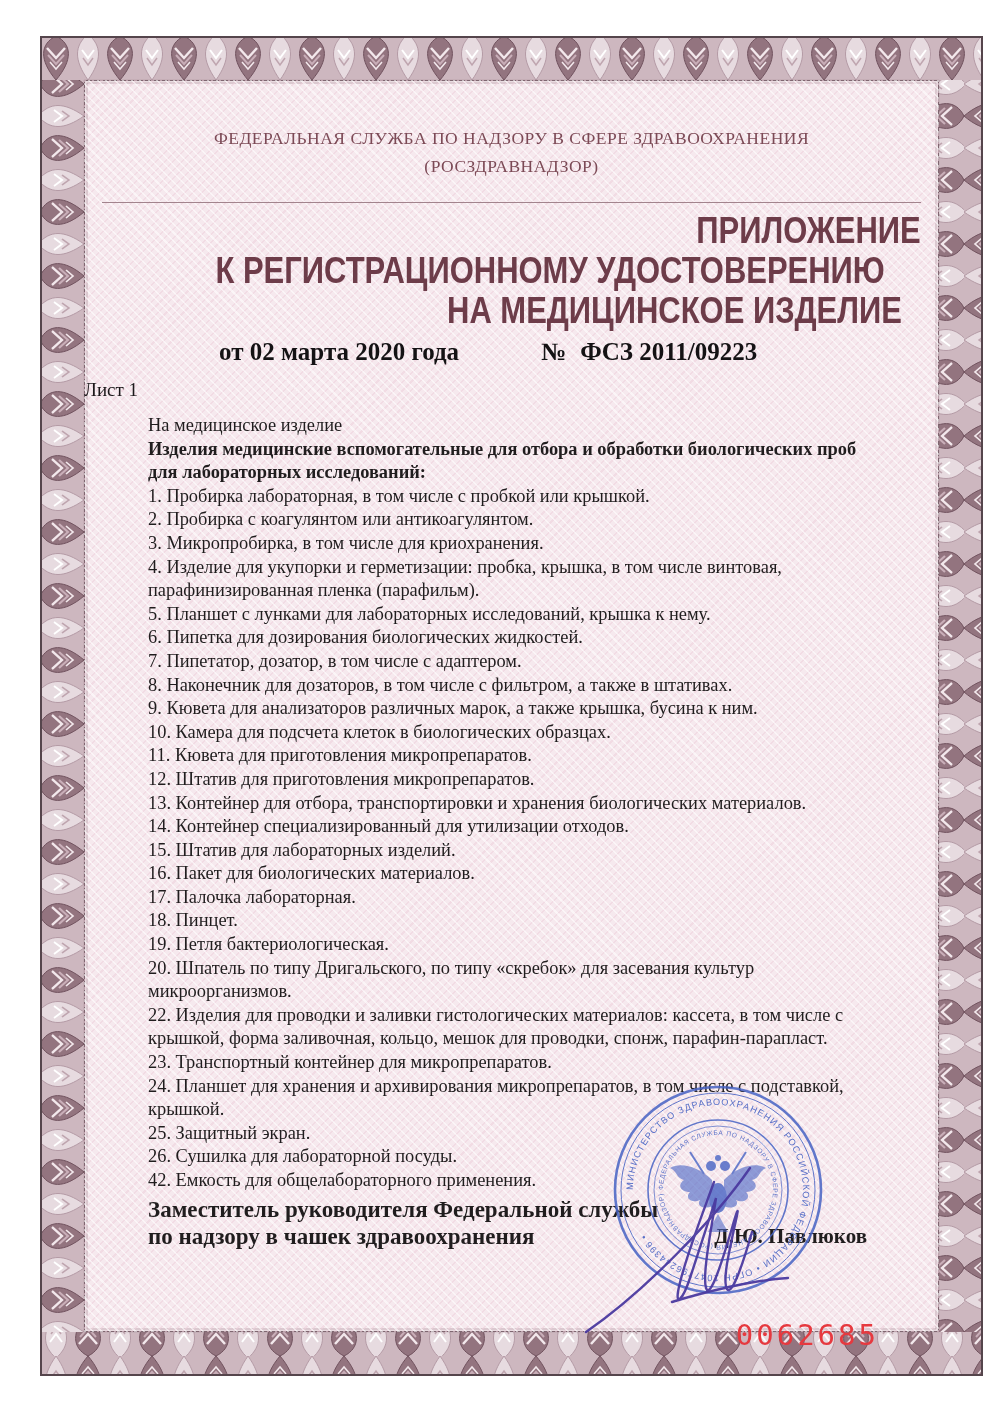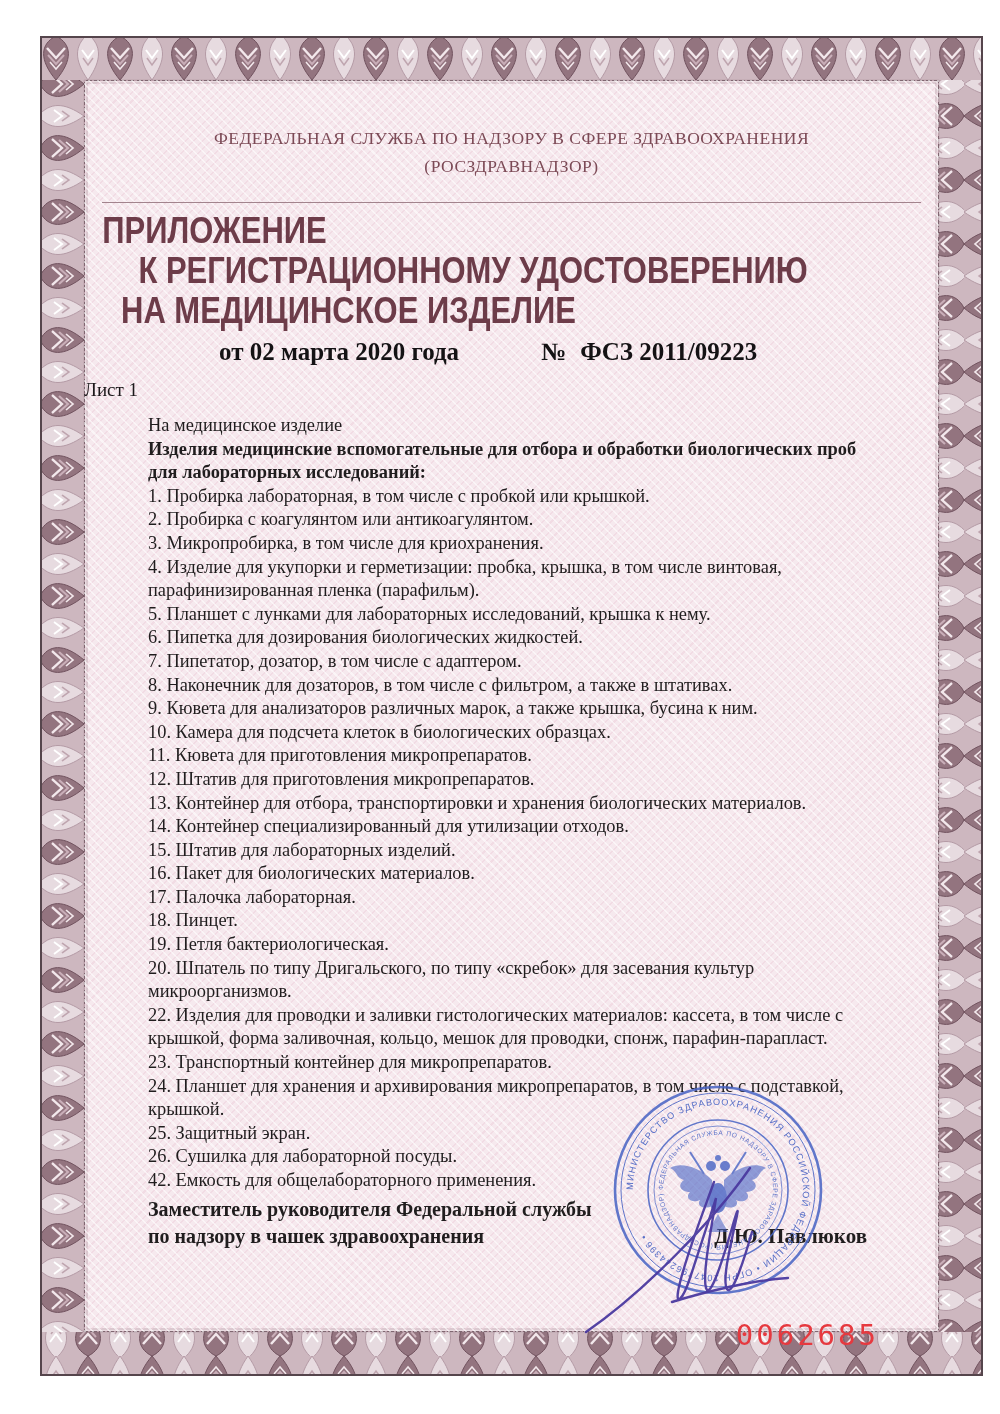--- a/index.html
+++ b/index.html
@@ -28,21 +28,21 @@
     color:#7c4a56;
     font-size:17.5px;
     line-height:28px;
     letter-spacing:.5px;
   }
   .separator{
     border:none;border-top:1px solid #a2848d;
     margin:22px 18px 6px 18px;height:0;
   }
   .doc-title{
-    text-align:left;color:#6d3c49;
+    text-align:right;color:#6d3c49;
     font-family:"Liberation Sans", sans-serif;
     font-weight:bold;
     font-size:36px;line-height:40px;
     margin-top:8px;
   }
   .doc-title .tline{display:inline-block;transform:scaleX(.86);transform-origin:50% 50%;white-space:nowrap;}
   .date-row{
     display:flex;gap:82px;align-items:baseline;
     padding-left:135px;margin-top:7px;
     font-weight:bold;font-size:25px;color:#141214;
@@ -56,21 +56,21 @@
     margin-top:13px;
     padding:0 62px 0 64px;
     font-size:18.4px;line-height:23.6px;
   }
   .body-text p{margin:0;}
   .device-name{font-weight:bold;}
   .sign-block{
     display:flex;justify-content:space-between;align-items:flex-end;
     margin-top:3px;padding-right:10px;
   }
-  .sign-position{font-weight:bold;font-size:20px;line-height:27px;}
+  .sign-position{font-weight:bold;font-size:23px;line-height:27px;}
   .sign-name{font-weight:bold;font-size:21px;padding-bottom:1px;}
   .serial{
     position:absolute;right:60px;top:1238px;
     font-family:"DejaVu Sans Mono", monospace;
     font-size:29px;letter-spacing:3px;color:#e6393f;
   }
   .stamp-svg{
     position:absolute;left:480px;top:990px;width:360px;height:300px;
     pointer-events:none;
   }

